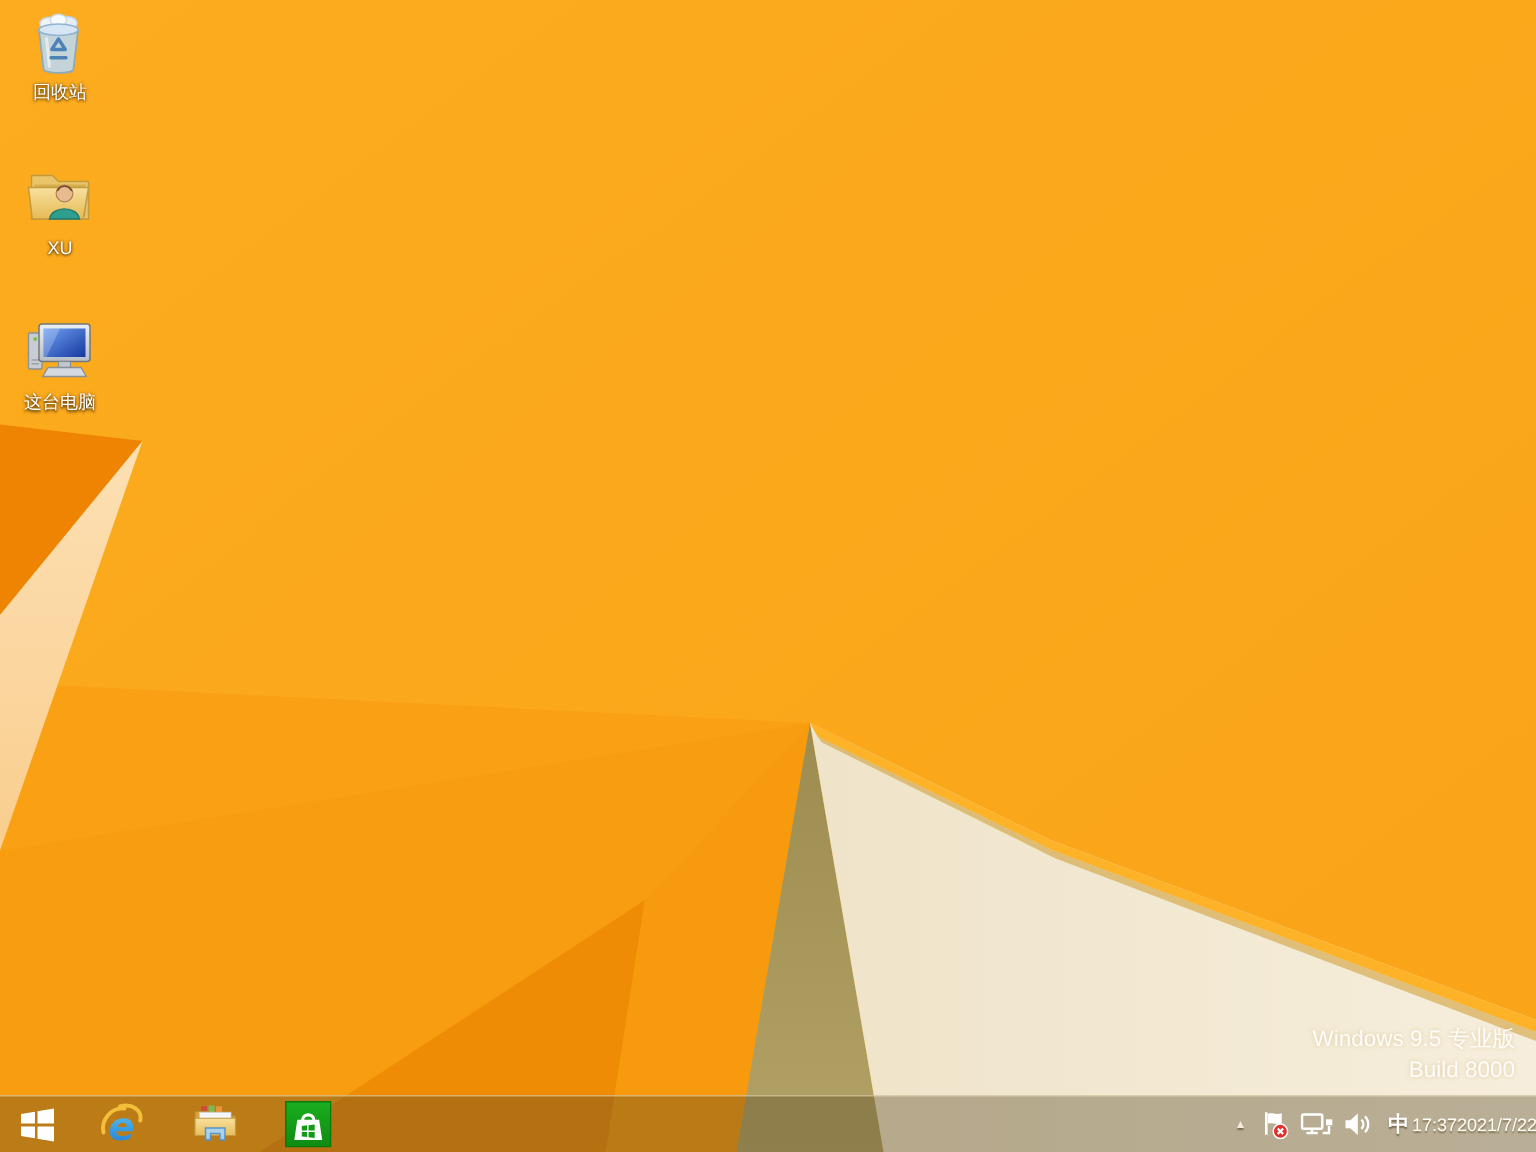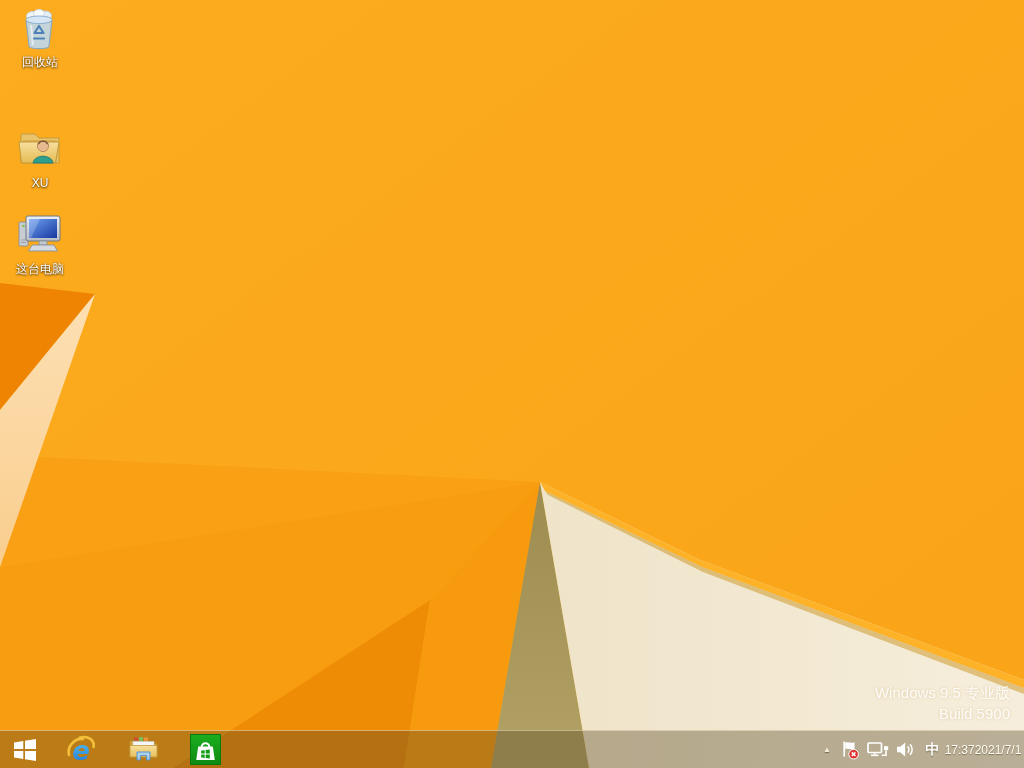--- a/index.html
+++ b/index.html
@@ -16,21 +16,21 @@
   .desk-icon{
     position:absolute;left:2px;width:76px;text-align:center;cursor:default;
   }
   .desk-icon .glyph{display:block;margin:0 auto;width:48px;height:48px;}
   .desk-icon .label{
     display:inline-block;max-width:74px;margin-top:1px;
     font-size:12px;line-height:14px;color:#fff;
     text-shadow:0 1px 2px rgba(40,25,0,.85),0 0 2px rgba(60,35,0,.6);
   }
   .desk-icon.pos-0{top:4px;}
-  .desk-icon.pos-1{top:125px;}
+  .desk-icon.pos-1{top:108px;}
   .desk-icon.pos-2{top:211px;}
 
   
   .watermark{
     position:absolute;right:14px;bottom:44px;text-align:right;
     color:rgba(255,255,255,.93);font-size:15px;line-height:21px;
     text-shadow:0 0 3px rgba(190,150,70,.4);
   }
 
   
@@ -161,21 +161,21 @@
         <polygon points="13,8 24,8 15,27 13,27" fill="#FFFFFF" opacity="0.22"></polygon>
         <rect x="23" y="30" width="8" height="4" fill="#C2C8CF" stroke="#888E96" stroke-width="0.8"></rect>
         <path d="M16,34 h22 l3.5,6 H12.5 Z" fill="#D5DAE0" stroke="#8A9098" stroke-width="0.9"></path>
       </svg>
       <span class="label">这台电脑</span>
     </div>
   </div>
 
   <div class="watermark">
     <div>Windows 9.5 专业版</div>
-    <div>Build 5900</div>
+    <div>Build 8000</div>
   </div>
 
   <div class="taskbar">
 
     <button class="tb-btn tb-start">
       <svg width="24" height="24" viewBox="0 0 24 24">
         <g fill="#FFFFFF">
           <polygon points="1,4.6 10.3,3.1 10.3,11 1,11"></polygon>
           <polygon points="12,2.8 23,1 23,11 12,11"></polygon>
           <polygon points="1,13 10.3,13 10.3,20.9 1,19.4"></polygon>
@@ -271,19 +271,19 @@
           <path d="M14,3.2 a7.6,7.6 0 0 1 0,10.6" fill="none" stroke="#FFFFFF" stroke-width="1.5"></path>
         </svg>
       </button>
 
       <button class="tray-btn tray-ime">
         <span>中</span>
       </button>
 
       <button class="tray-btn tray-clock">
         <span>17:37</span>
-        <span>2021/7/1</span>
+        <span>2021/7/22</span>
       </button>
 
     </div>
   </div>
 
 </div>
 
 </body></html>

